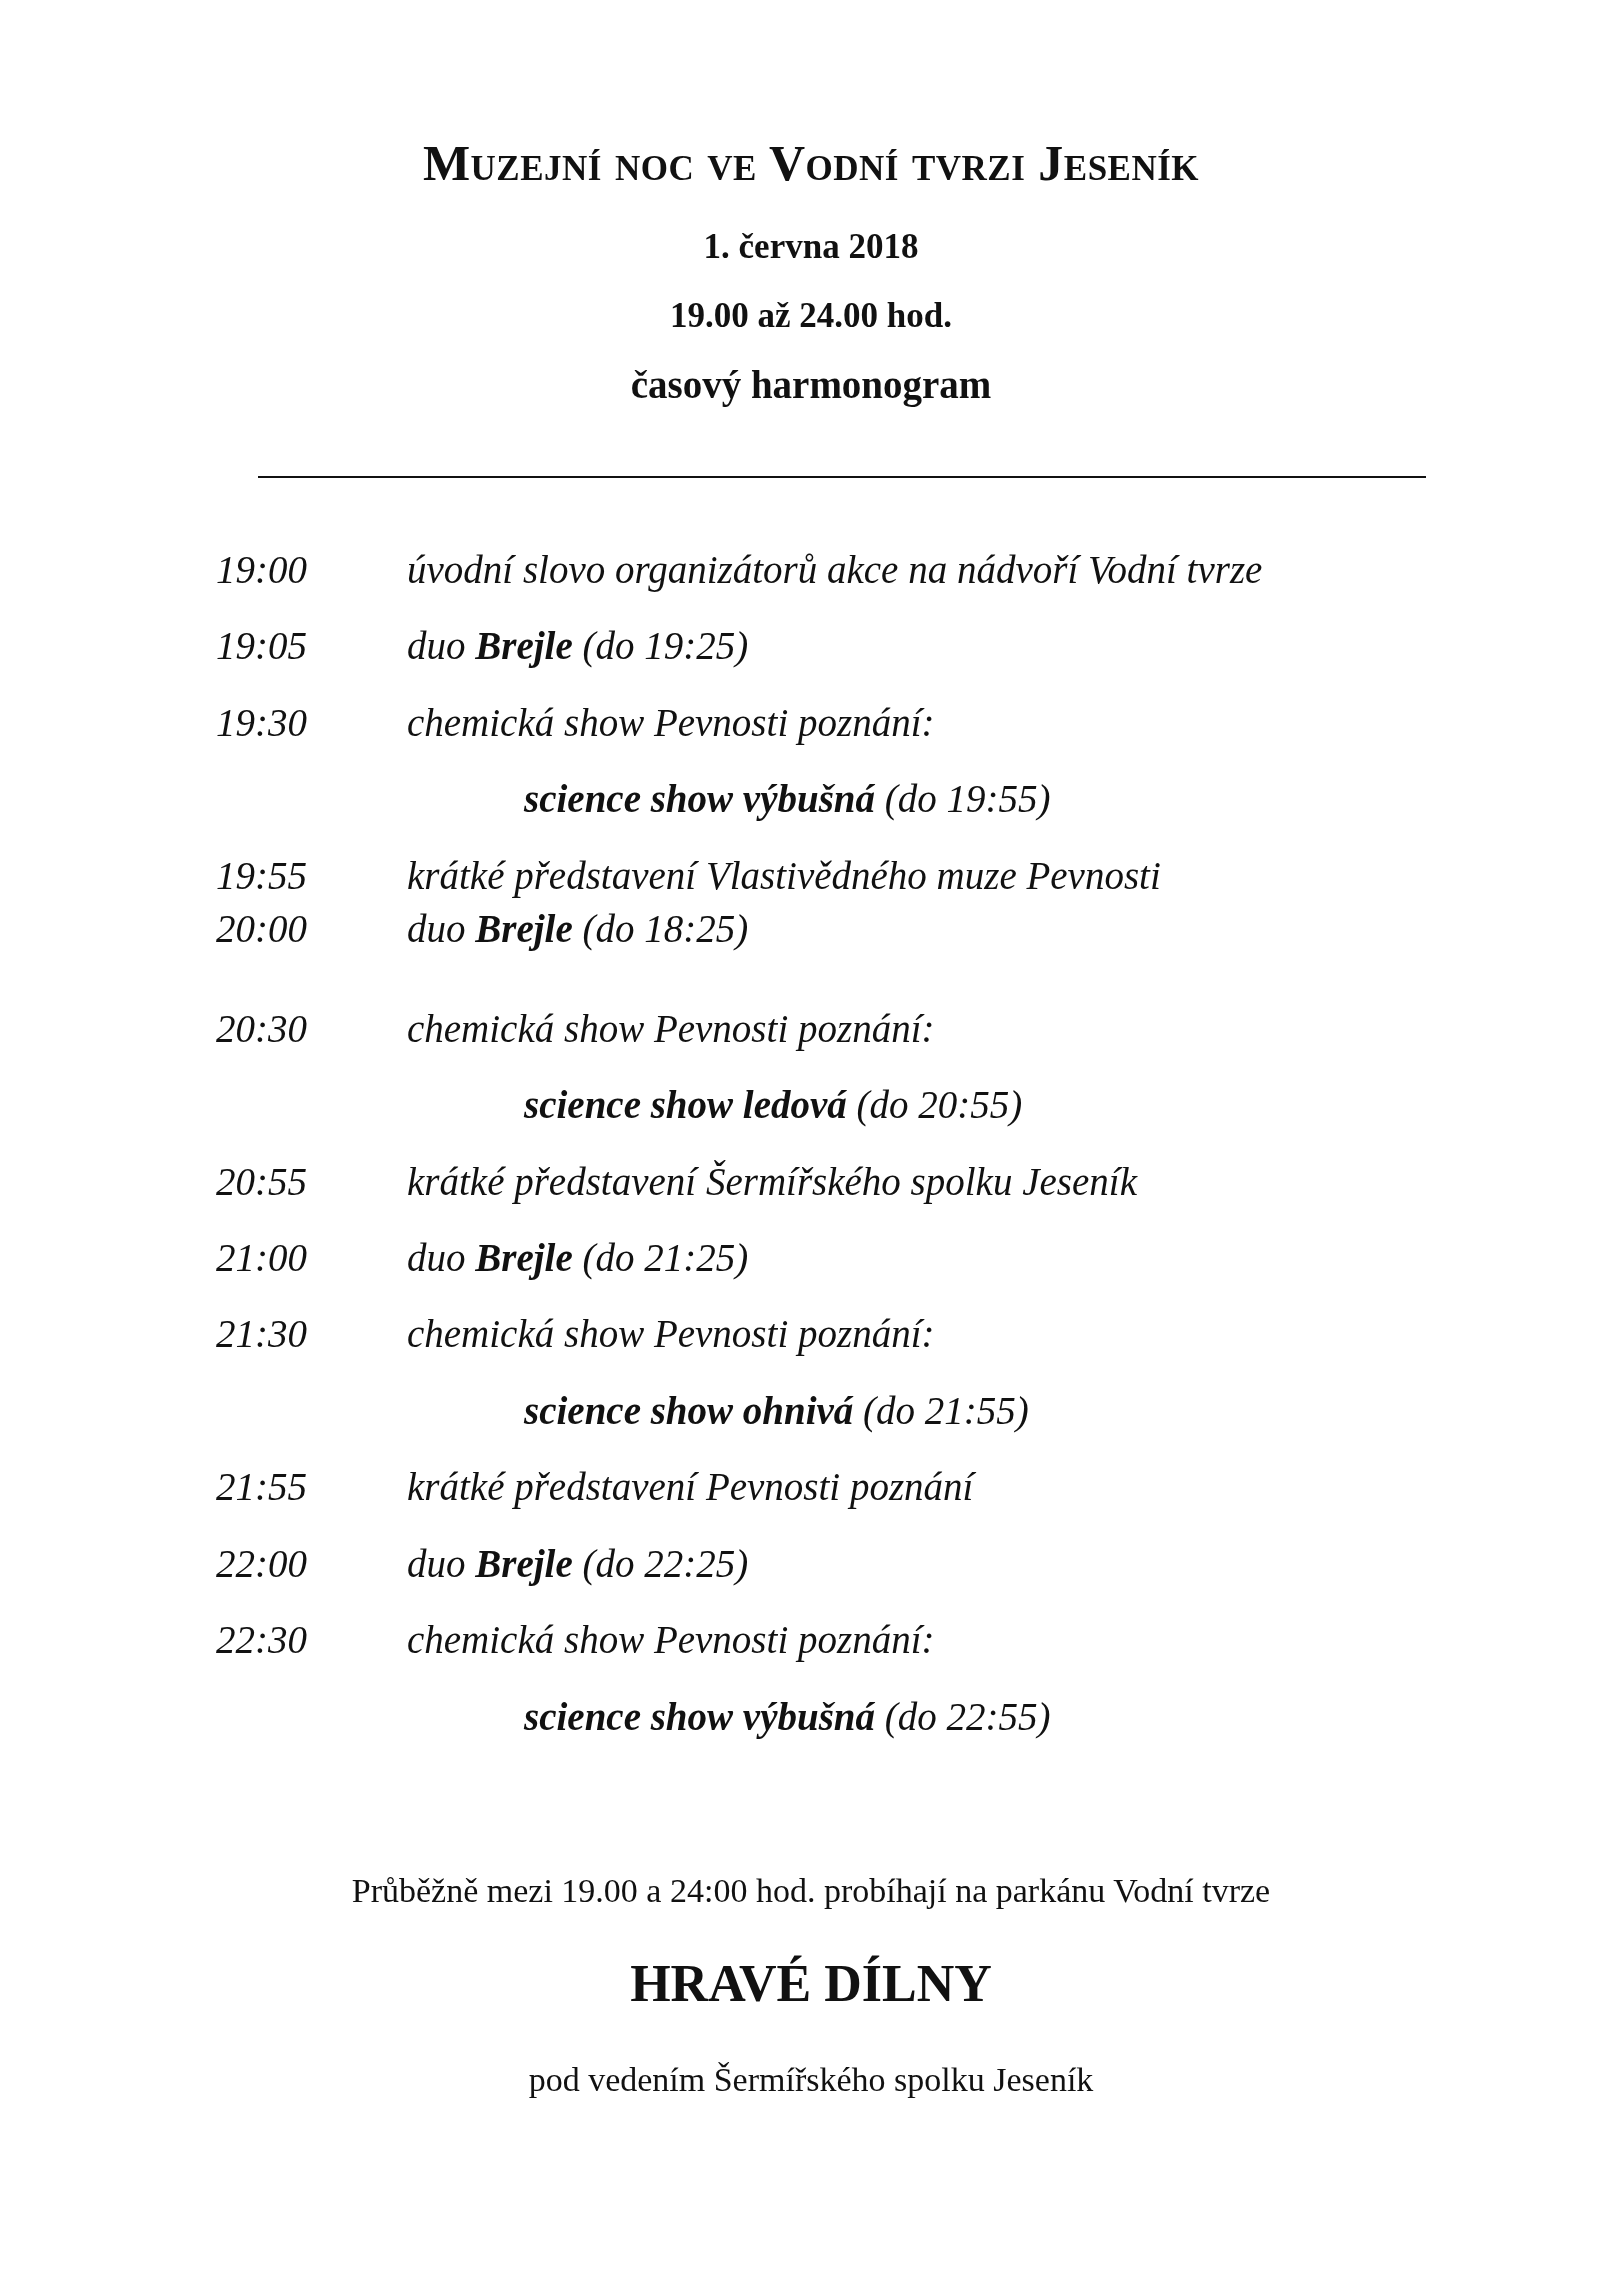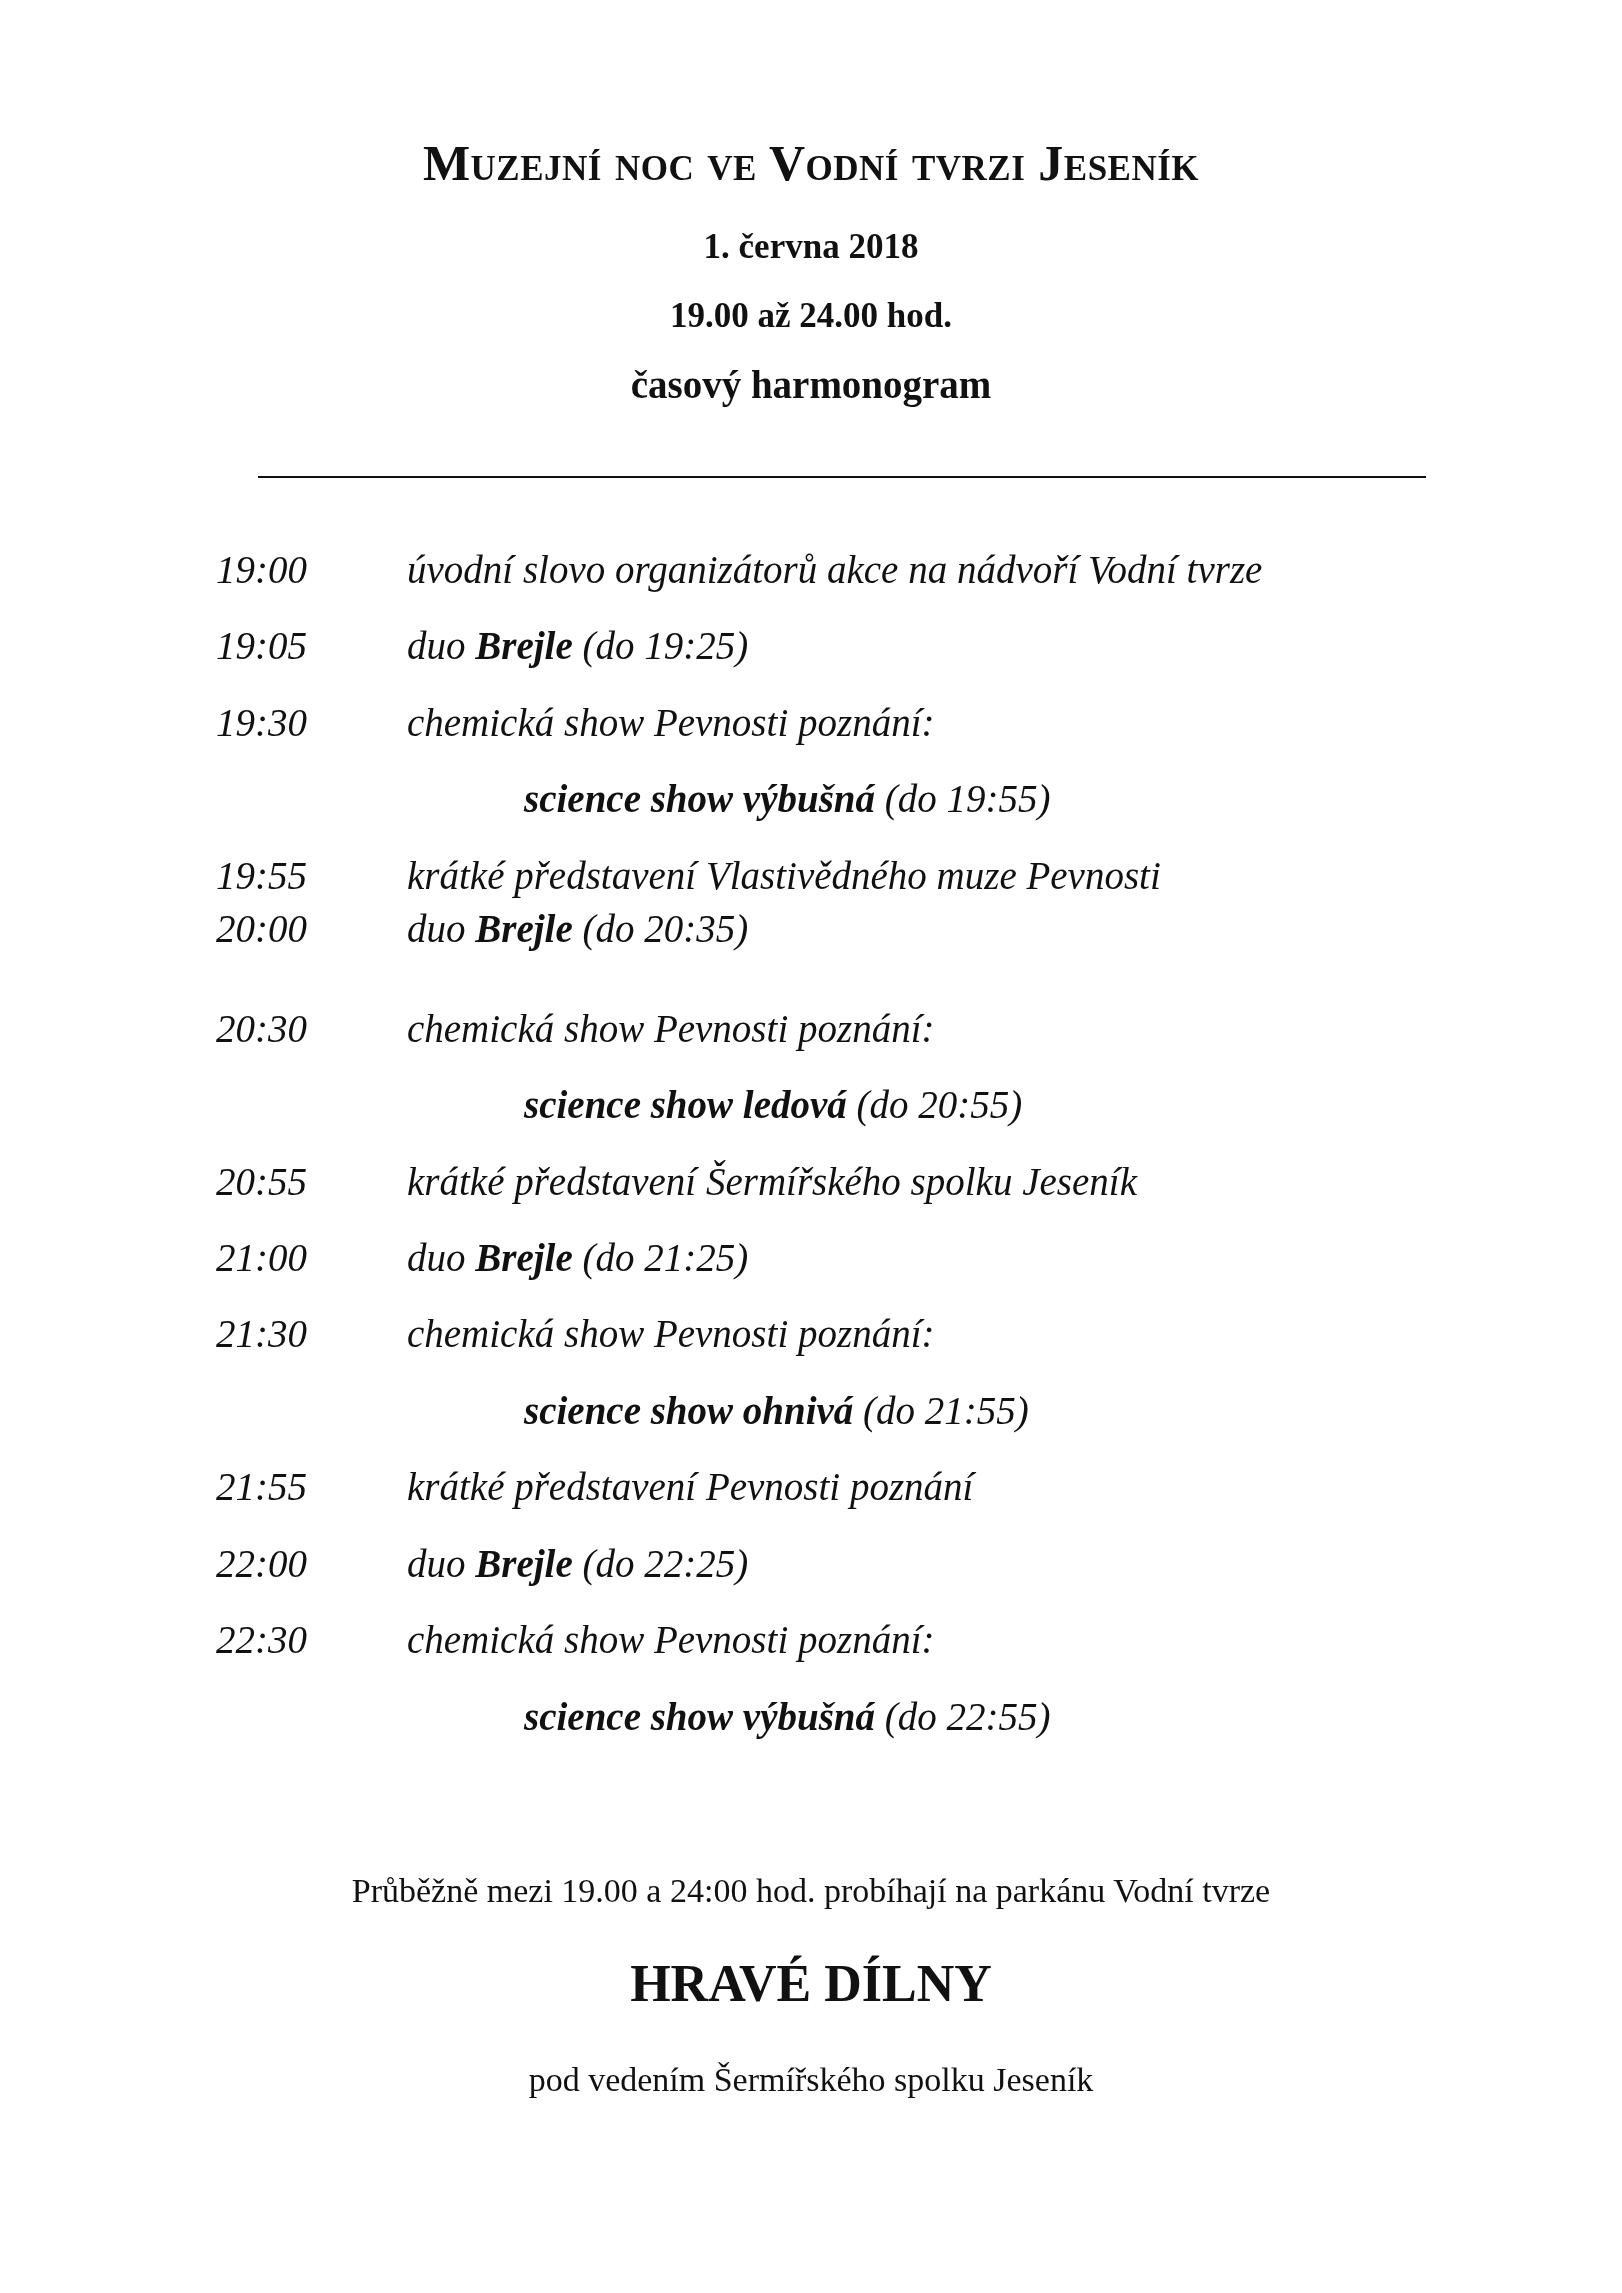--- a/index.html
+++ b/index.html
@@ -60,21 +60,21 @@
     </div>
     <div class="row" style="top: 779px; font-family: Liberation Serif, serif;">
       <span class="sub"><span></span><b>science show výbušná</b><span> (do 19:55)</span></span>
     </div>
     <div class="row" style="top: 856px; text-decoration: underline;">
       <span class="time">19:55</span>
       <span class="desc"><span>krátké představení Vlastivědného muze Pevnosti</span><b></b><span></span></span>
     </div>
     <div class="row" style="top: 909px;">
       <span class="time">20:00</span>
-      <span class="desc"><span>duo </span><b>Brejle</b><span> (do 20:35)</span></span>
+      <span class="desc"><span>duo </span><b>Brejle</b><span> (do 18:25)</span></span>
     </div>
     <div class="row" style="top: 1009px;">
       <span class="time">20:30</span>
       <span class="desc"><span>chemická show Pevnosti poznání:</span><b></b><span></span></span>
     </div>
     <div class="row" style="top: 1085px;">
       <span class="sub"><span></span><b>science show ledová</b><span> (do 20:55)</span></span>
     </div>
     <div class="row" style="top: 1162px;">
       <span class="time">20:55</span>

